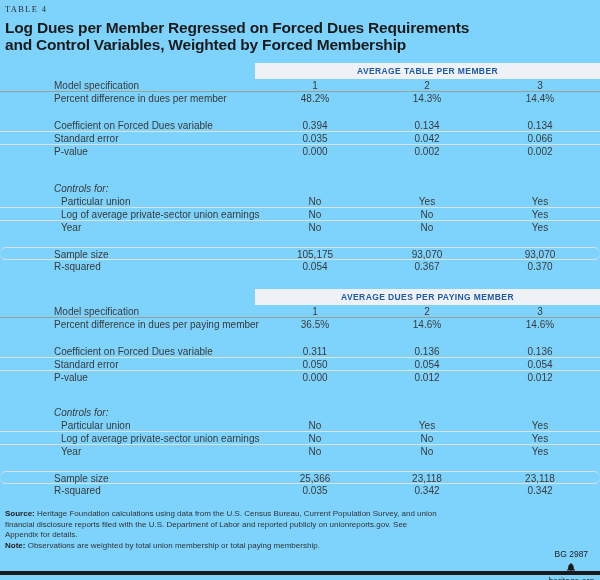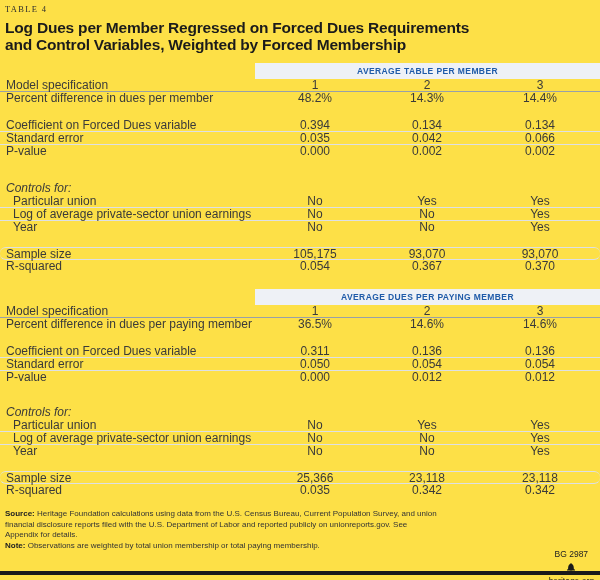--- a/index.html
+++ b/index.html
@@ -2,40 +2,40 @@
 <html style="--blue: #1f5ba9; --band: #eef1f6; --rule-light: #dde0e4; --rule-dark: #98a0a8; --bar: #1a1a1a;"><head>
 <meta charset="utf-8">
 <style>
   :root{
     --blue:#1f5ba9; --band:#eef1f6; --rule-light:#dde0e4; --rule-dark:#98a0a8;
     --ink:#1b1b1b; --body:#3a3a3a; --bar:#1a1a1a;
   }
   *{margin:0;padding:0;box-sizing:border-box;}
   html,body{background:#fff;}
   .page{
-    position:relative; width:600px; height:580px; background:#fde047; overflow:hidden;
+    position:relative; width:600px; height:580px; background:#7dd3fc; overflow:hidden;
     font-family:"Liberation Sans", sans-serif; color:var(--body);
   }
   .table-tag{
     margin:4px 0 0 5px; font-family:"Liberation Serif", serif;
     font-size:8.5px; letter-spacing:1.3px; color:#2e2e2e;
   }
   .title{
     margin:6px 0 0 5px; font-size:15.5px; font-weight:bold; line-height:16.5px;
     color:var(--ink); letter-spacing:-0.2px;
   }
   .panels{margin-top:10px;}
   .band{
     margin-left:255px; width:345px; height:16px; line-height:16px;
     background:var(--band); color:var(--blue); font-size:8.5px; font-weight:bold;
     text-align:center; letter-spacing:0.4px;
   }
   .panel + .panel .band{margin-top:16px;text-align:center;}
   .row{
-    position:relative; height:13px; line-height:13px; font-size:12px; color:var(--body);
+    position:relative; height:13px; line-height:13px; font-size:10px; color:var(--body);padding-left:48px;
   }
   .row.bb-dark{border-bottom:1px solid var(--rule-dark);}
   .row.bb-light{border-bottom:1px solid var(--rule-light);}
   .row.bt-light{border-top:1px solid var(--rule-light);border-radius:6px;}
   .row .lab{
     display:inline-block; padding-left:6px; white-space:nowrap;
   }
   .row.indent .lab{padding-left:13px;}
   .row.italic .lab{font-style:italic;}
   .row .val{

